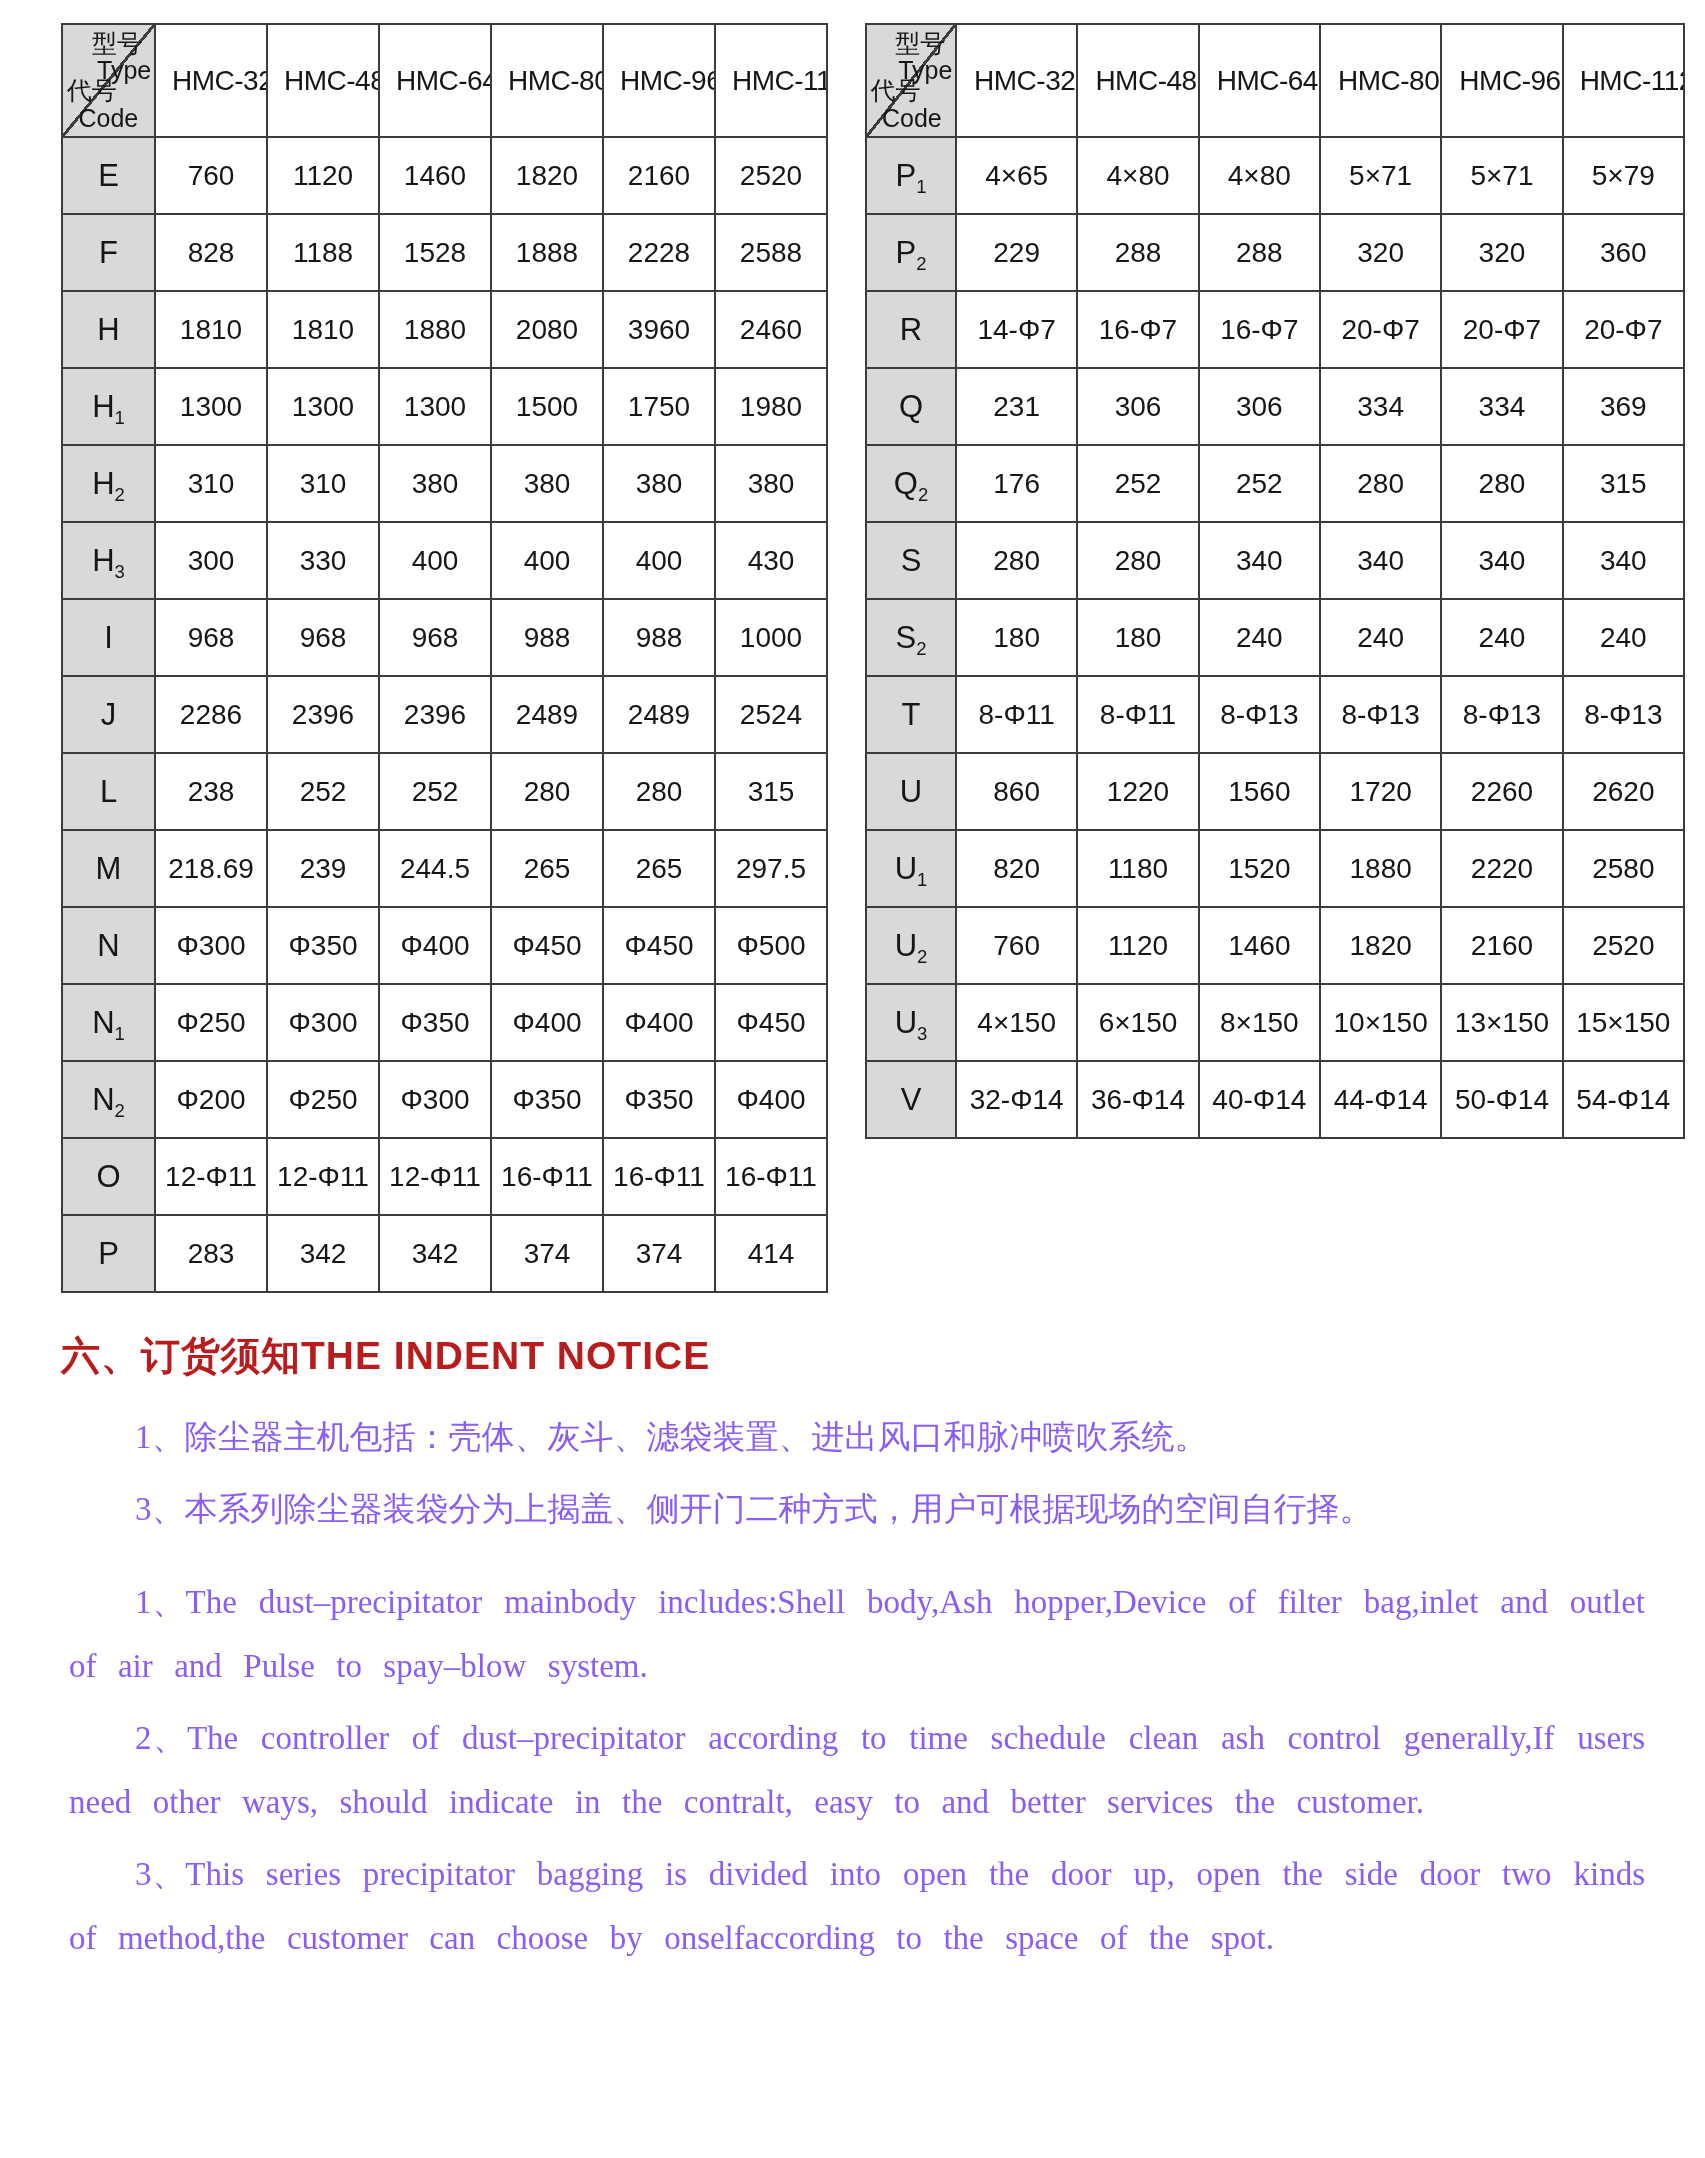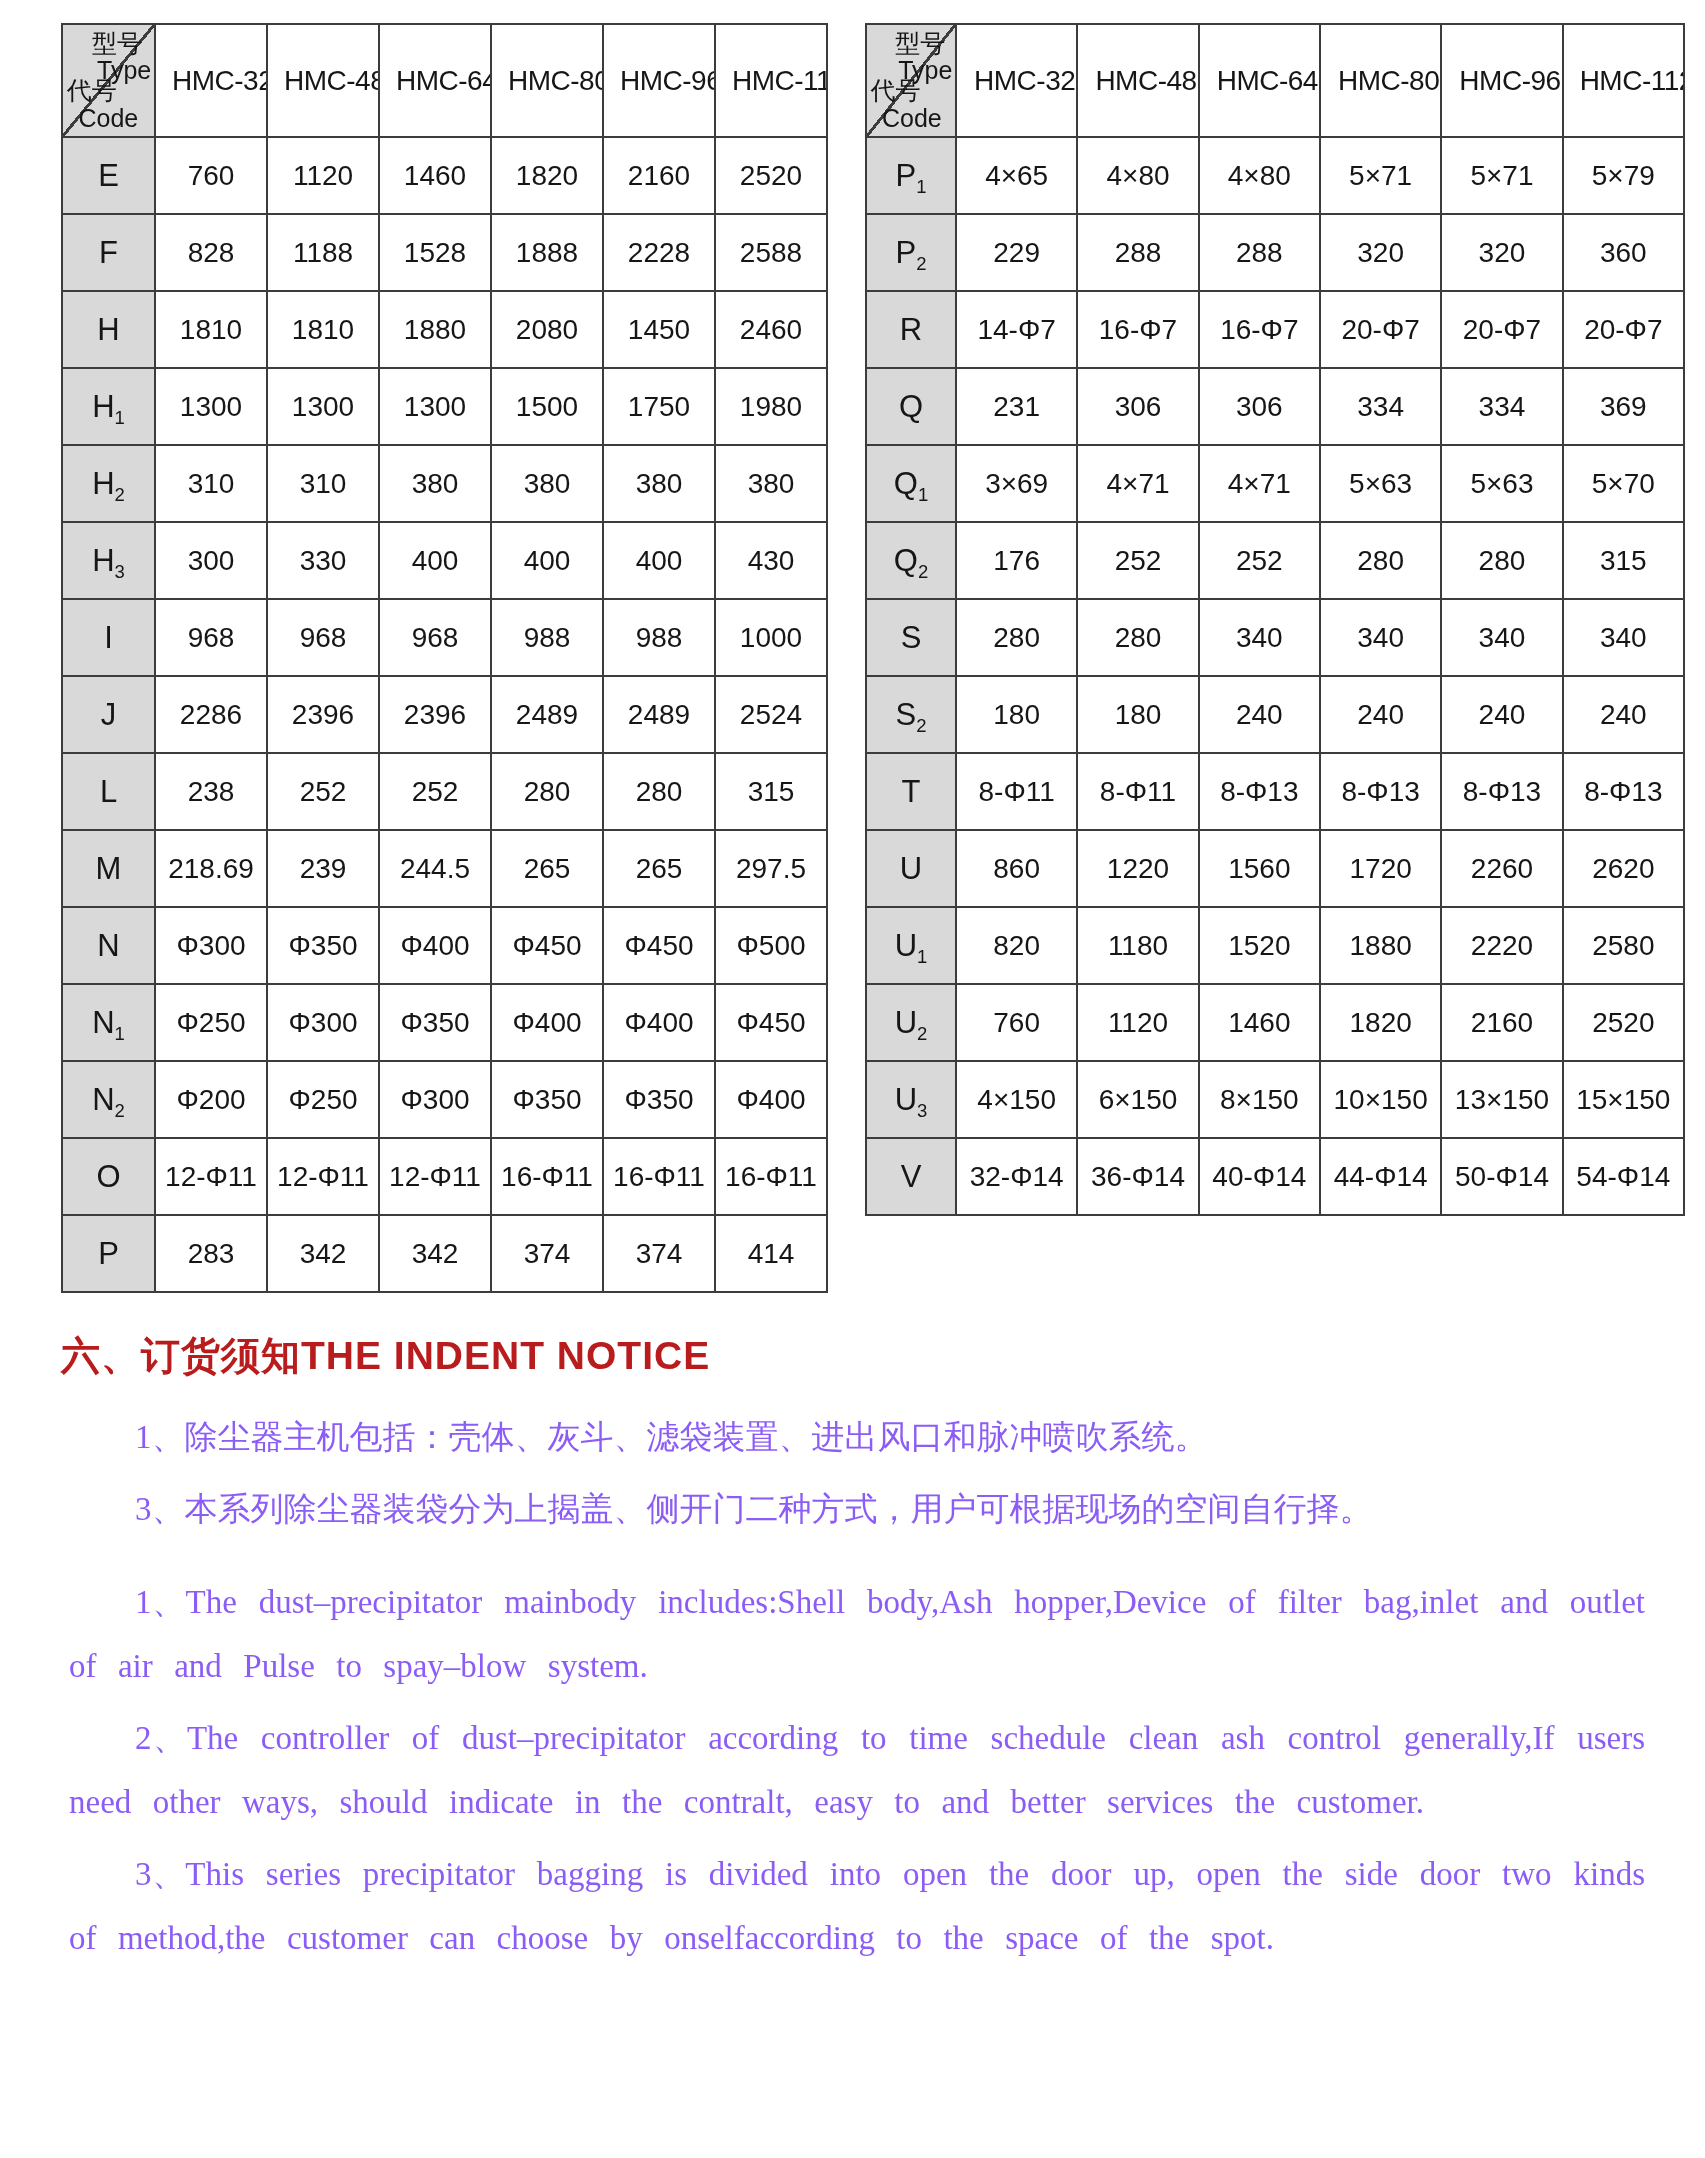--- a/index.html
+++ b/index.html
@@ -93,21 +93,21 @@
             <td class="val">1888</td>
             <td class="val">2228</td>
             <td class="val">2588</td>
           </tr>
           <tr>
             <th class="codecell"><span class="base">H</span></th>
             <td class="val">1810</td>
             <td class="val">1810</td>
             <td class="val">1880</td>
             <td class="val">2080</td>
-            <td class="val">1450</td>
+            <td class="val">3960</td>
             <td class="val">2460</td>
           </tr>
           <tr>
             <th class="codecell"><span class="base">H</span><sub>1</sub></th>
             <td class="val">1300</td>
             <td class="val">1300</td>
             <td class="val">1300</td>
             <td class="val">1500</td>
             <td class="val">1750</td>
             <td class="val">1980</td>
@@ -270,29 +270,20 @@
           <tr>
             <th class="codecell"><span class="base">Q</span></th>
             <td class="val">231</td>
             <td class="val">306</td>
             <td class="val">306</td>
             <td class="val">334</td>
             <td class="val">334</td>
             <td class="val">369</td>
           </tr>
           <tr>
-            <th class="codecell"><span class="base">Q</span><sub>1</sub></th>
-            <td class="val">3×69</td>
-            <td class="val">4×71</td>
-            <td class="val">4×71</td>
-            <td class="val">5×63</td>
-            <td class="val">5×63</td>
-            <td class="val">5×70</td>
-          </tr>
-          <tr>
             <th class="codecell"><span class="base">Q</span><sub>2</sub></th>
             <td class="val">176</td>
             <td class="val">252</td>
             <td class="val">252</td>
             <td class="val">280</td>
             <td class="val">280</td>
             <td class="val">315</td>
           </tr>
           <tr>
             <th class="codecell"><span class="base">S</span></th>

